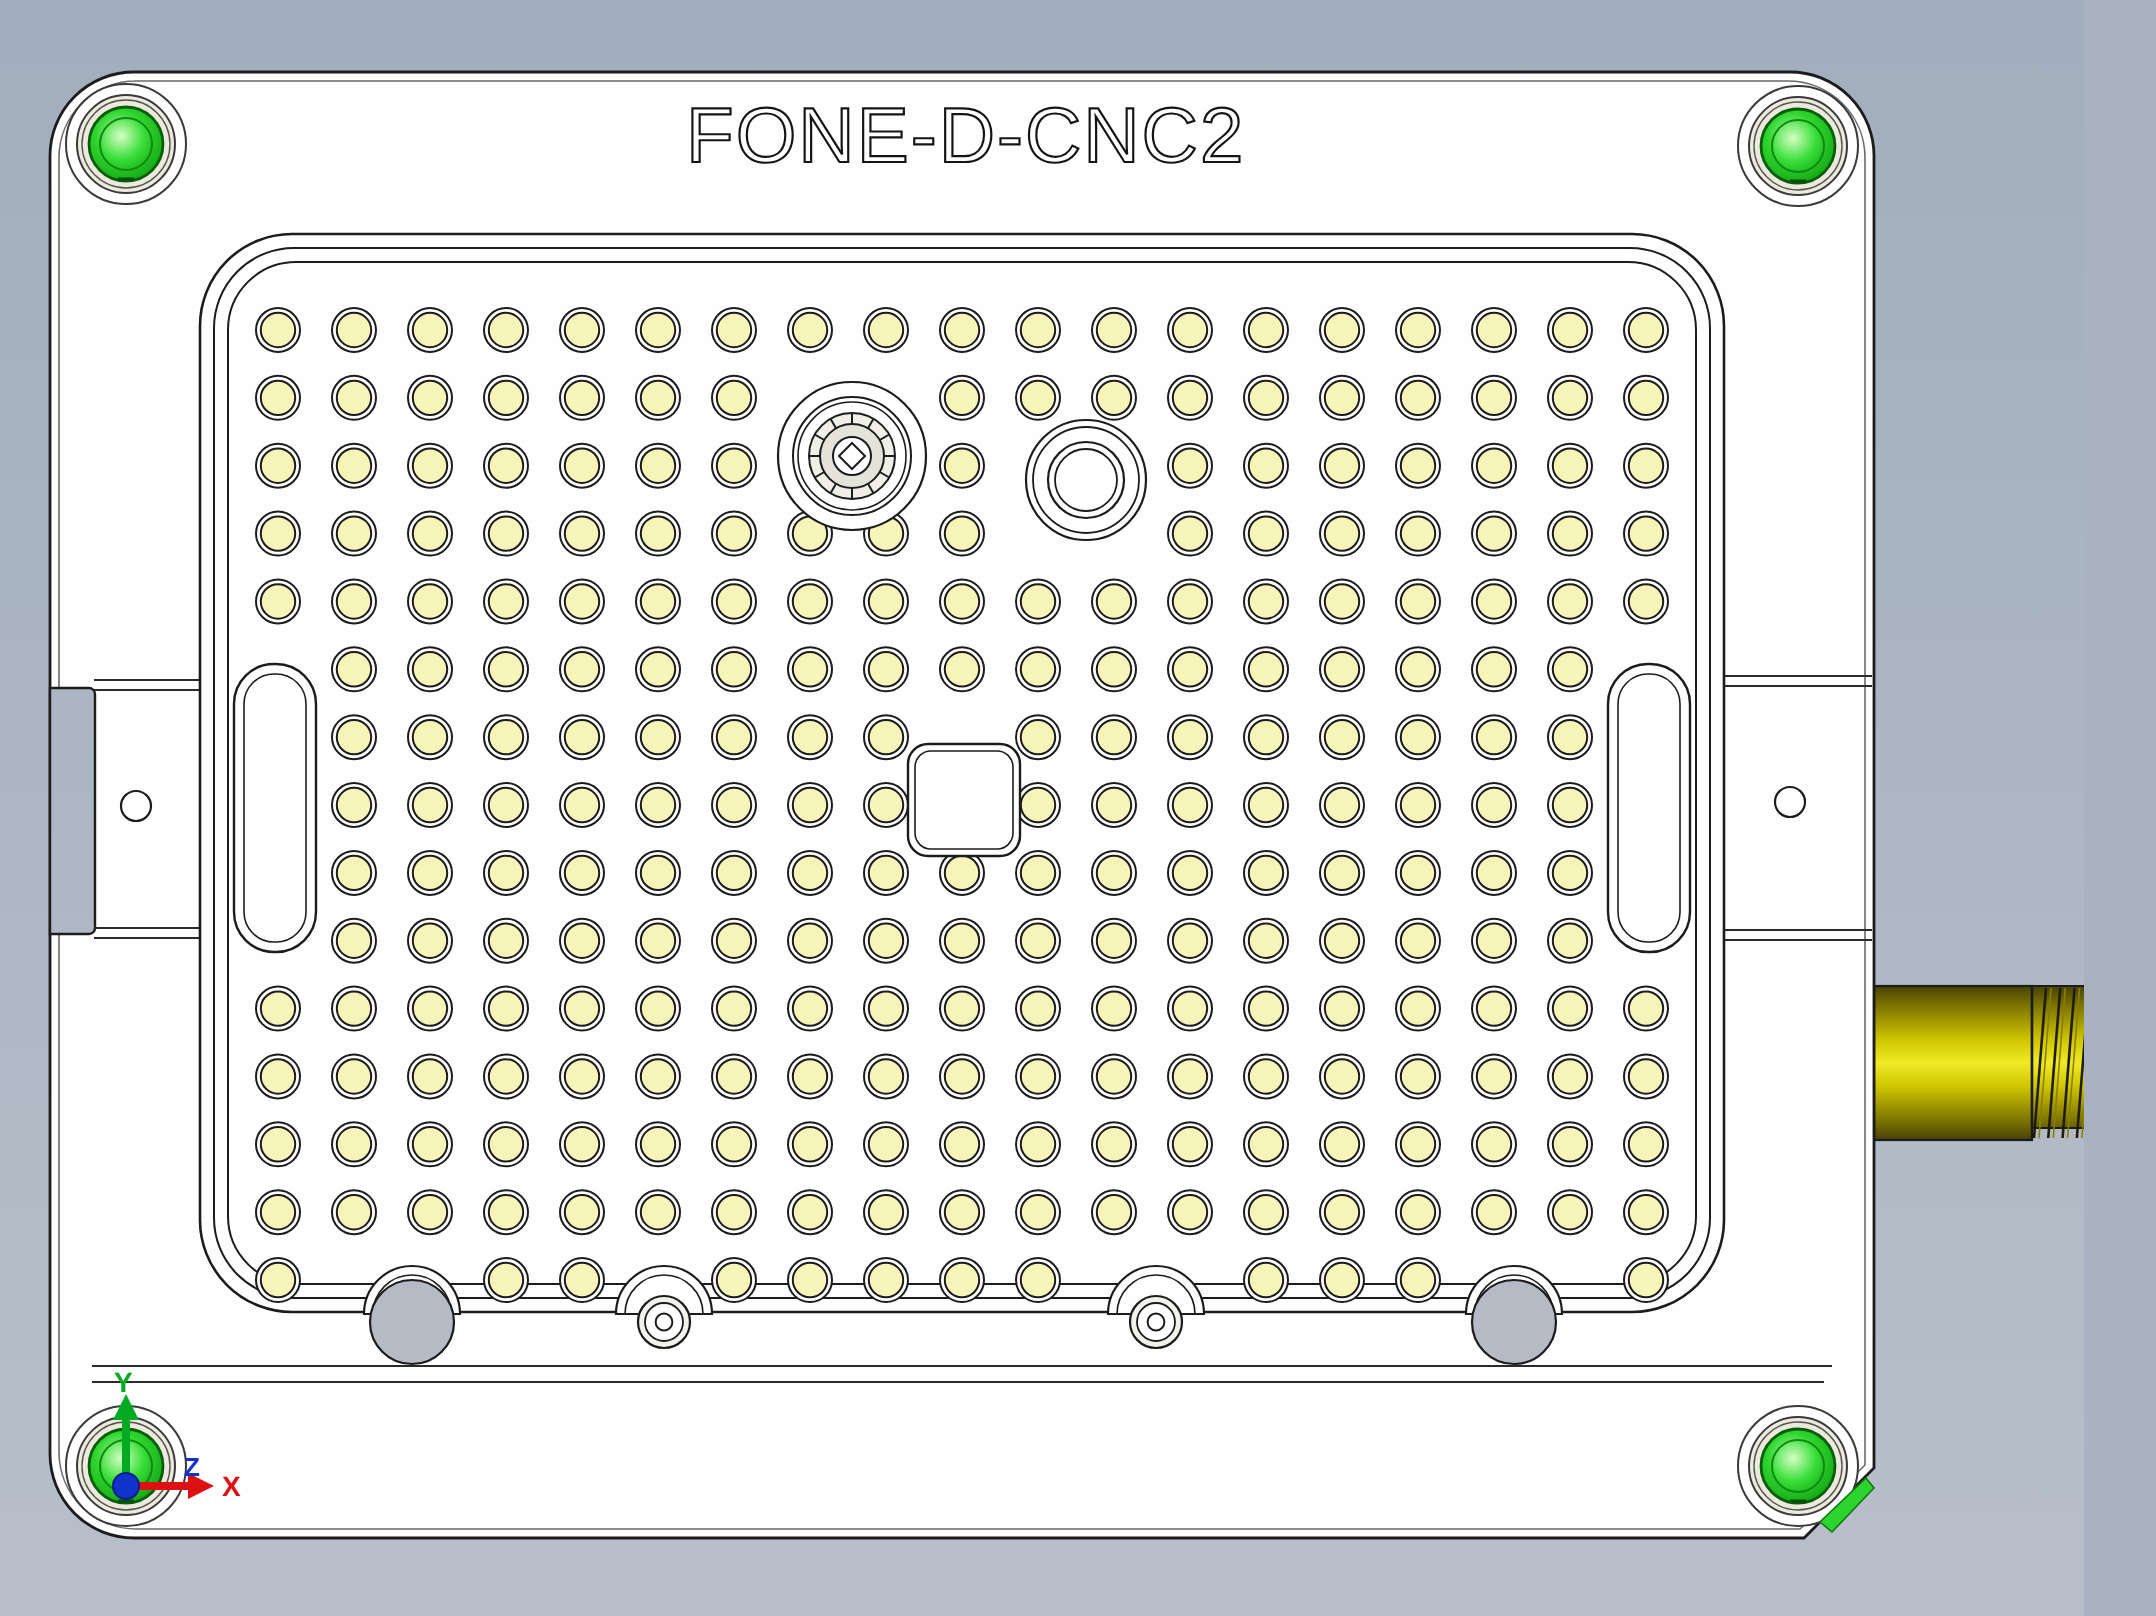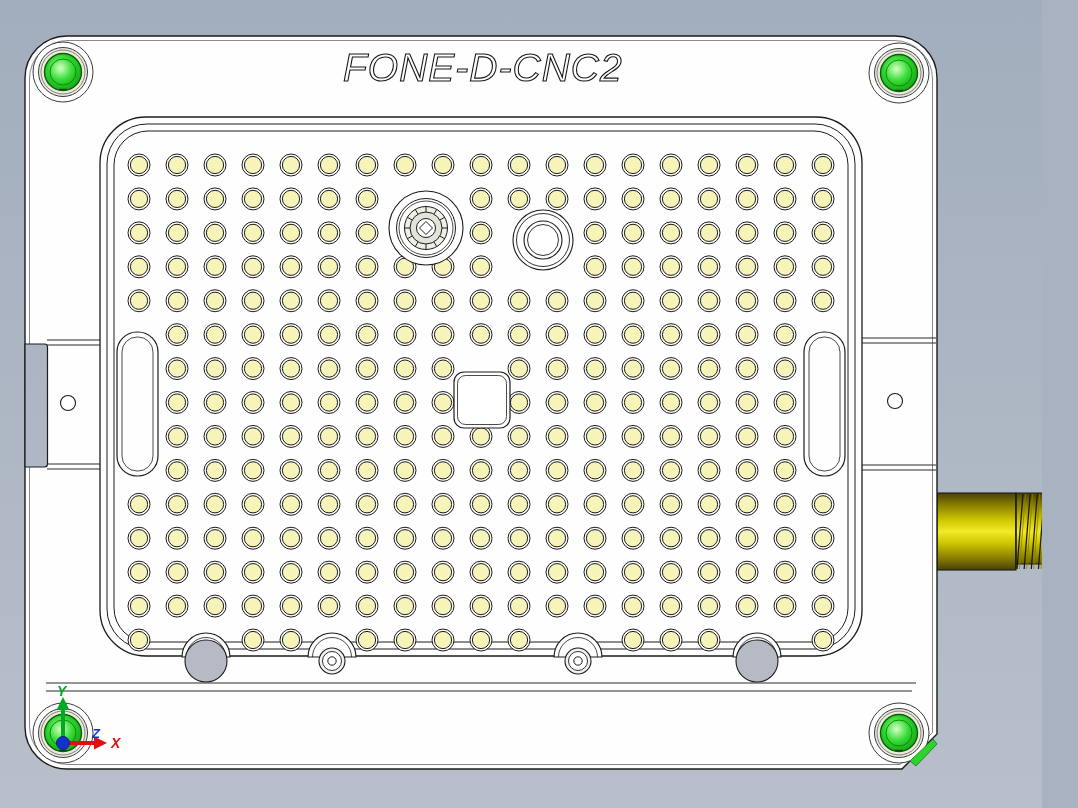--- a/index.html
+++ b/index.html
@@ -1,17 +1,17 @@
 <!DOCTYPE html>
 <html><head>
 <meta charset="utf-8">
 <style>
   html,body{margin:0;padding:0;background:#a8b2c0;}
   .viewport{position:relative;width:1042px;height:808px;overflow:hidden;
-            font-family:"Liberation Sans", sans-serif;font-style:italic;}
+            font-family:"Liberation Sans", sans-serif;}
   svg{display:block;}
   text{font-family:"Liberation Sans", sans-serif;}
   .engraved{fill:#ffffff;stroke:#141414;stroke-width:1.1;letter-spacing:1px;}
 </style>
 </head>
 <body>
 
 <div class="viewport">
 <svg id="scene" width="1078" height="808" viewBox="0 0 1078 808">
   <defs>

